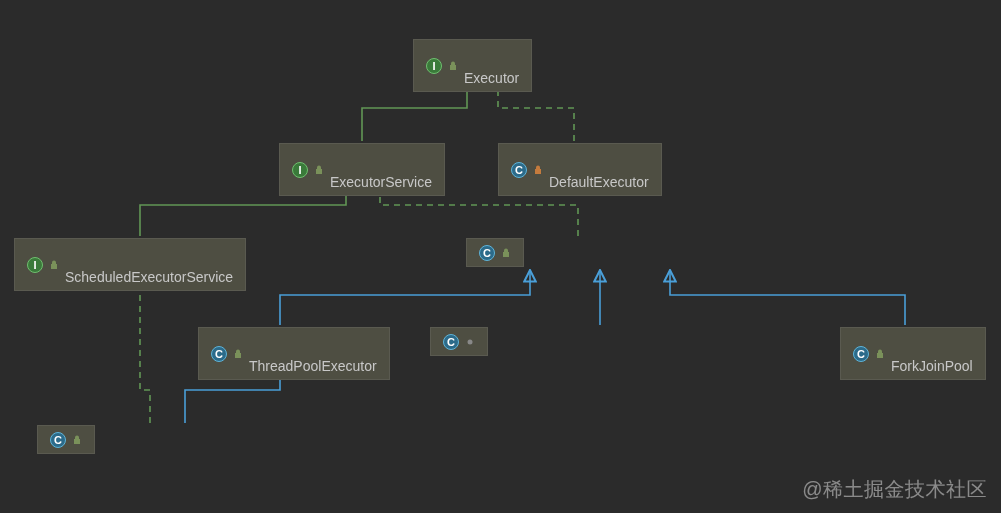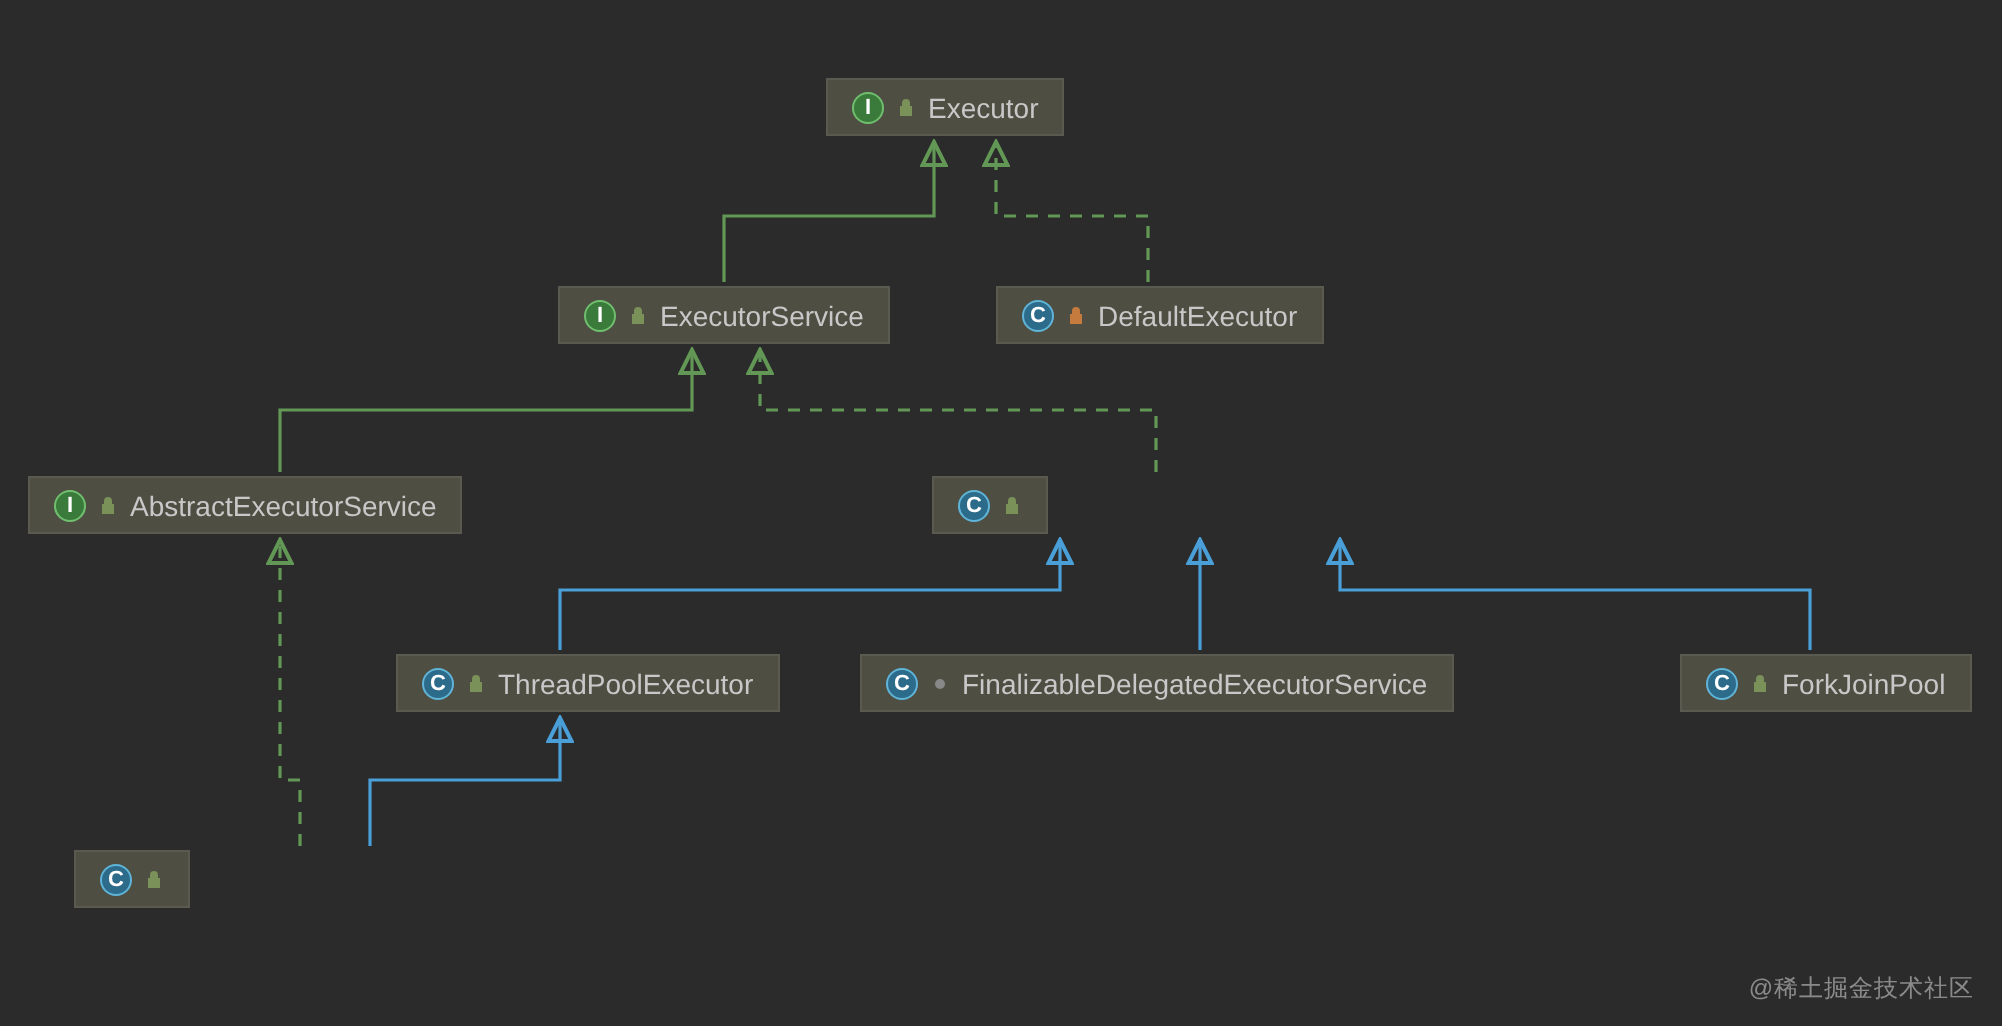--- a/index.html
+++ b/index.html
@@ -34,32 +34,33 @@
   .kind.I { background: #3a7a3a; border: 1px solid #6fbf6f; }
   .kind.C { background: #2c6b8a; border: 1px solid #5fb4d8; }
   .kind .letter { font-family: Arial; }
   .lock {
     width: 10px; height: 10px;
     display: inline-block;
   }
   .label {
     color: #c8c8c8;
     font-size: 14px;
+    margin-top: 24px;
   }
   svg.edges {
     position: absolute; left: 0; top: 0;
     width: 1001px; height: 513px;
     pointer-events: none;
   }
   .watermark {
     position: absolute;
     right: 14px;
     bottom: 10px;
     color: rgba(255,255,255,0.45);
-    font-size: 12px;
+    font-size: 20px;
     letter-spacing: 0.5px;
   }
 </style>
 </head>
 <body>
 
 <svg class="edges">
   <defs>
     <marker id="arrow-green" viewBox="0 0 10 10" refX="9" refY="5" markerWidth="9" markerHeight="9" orient="auto-start-reverse">
       <path d="M 1 1 L 9 5 L 1 9 Z" fill="none" stroke="#629755" stroke-width="1.4"></path>
@@ -118,21 +119,21 @@
   <span class="label">DefaultExecutor</span>
 </div>
 
 <div class="node" style="left:14px; top:238px;">
   <span class="kind I">
       <span class="letter">I</span>
     </span>
   <svg class="lock" viewBox="0 0 10 10">
       <path d="M3 4 V2.5 a2 2 0 0 1 4 0 V4 M2 4 h6 v5 h-6 Z" fill="#7a915a"></path>
     </svg>
-  <span class="label">AbstractExecutorService</span>
+  <span class="label">ScheduledExecutorService</span>
 </div>
 
 <div class="node" style="left:466px; top:238px;">
   <span class="kind C">
       <span class="letter">C</span>
     </span>
   <svg class="lock" viewBox="0 0 10 10">
       <path d="M3 4 V2.5 a2 2 0 0 1 4 0 V4 M2 4 h6 v5 h-6 Z" fill="#7a915a"></path>
     </svg>
 </div>
@@ -147,21 +148,20 @@
   <span class="label">ThreadPoolExecutor</span>
 </div>
 
 <div class="node" style="left:430px; top:327px;">
   <span class="kind C">
       <span class="letter">C</span>
     </span>
   <svg class="lock" viewBox="0 0 10 10">
       <circle cx="5" cy="5" r="2.5" fill="#888888"></circle>
     </svg>
-  <span class="label">FinalizableDelegatedExecutorService</span>
 </div>
 
 <div class="node" style="left:840px; top:327px;">
   <span class="kind C">
       <span class="letter">C</span>
     </span>
   <svg class="lock" viewBox="0 0 10 10">
       <path d="M3 4 V2.5 a2 2 0 0 1 4 0 V4 M2 4 h6 v5 h-6 Z" fill="#7a915a"></path>
     </svg>
   <span class="label">ForkJoinPool</span>

